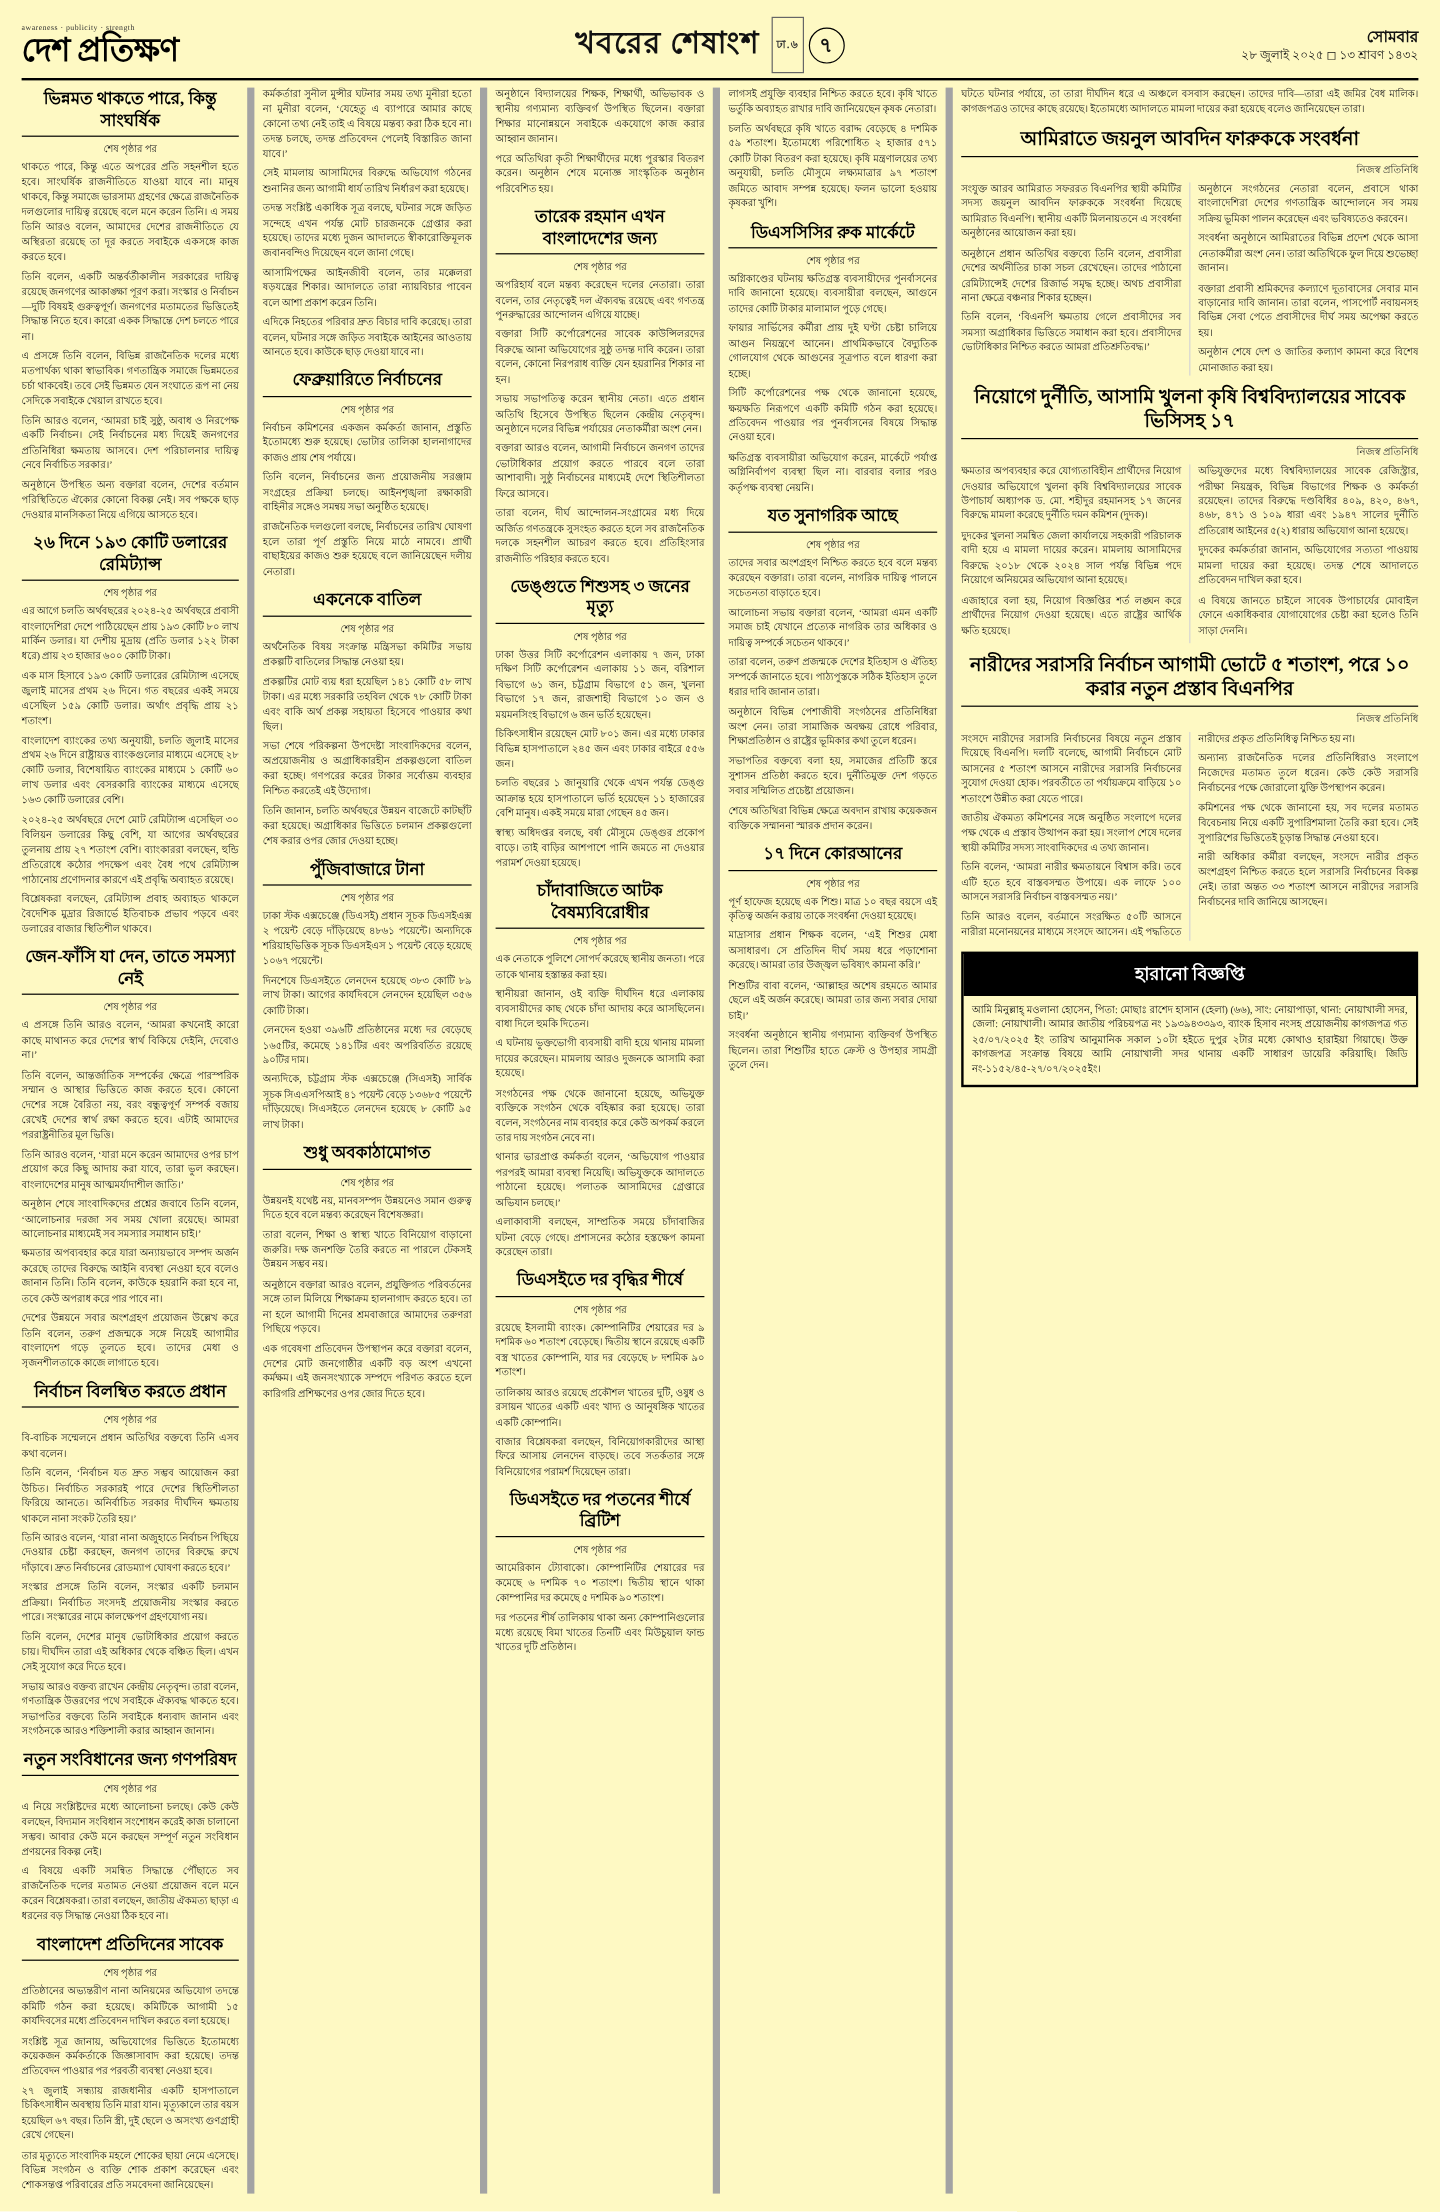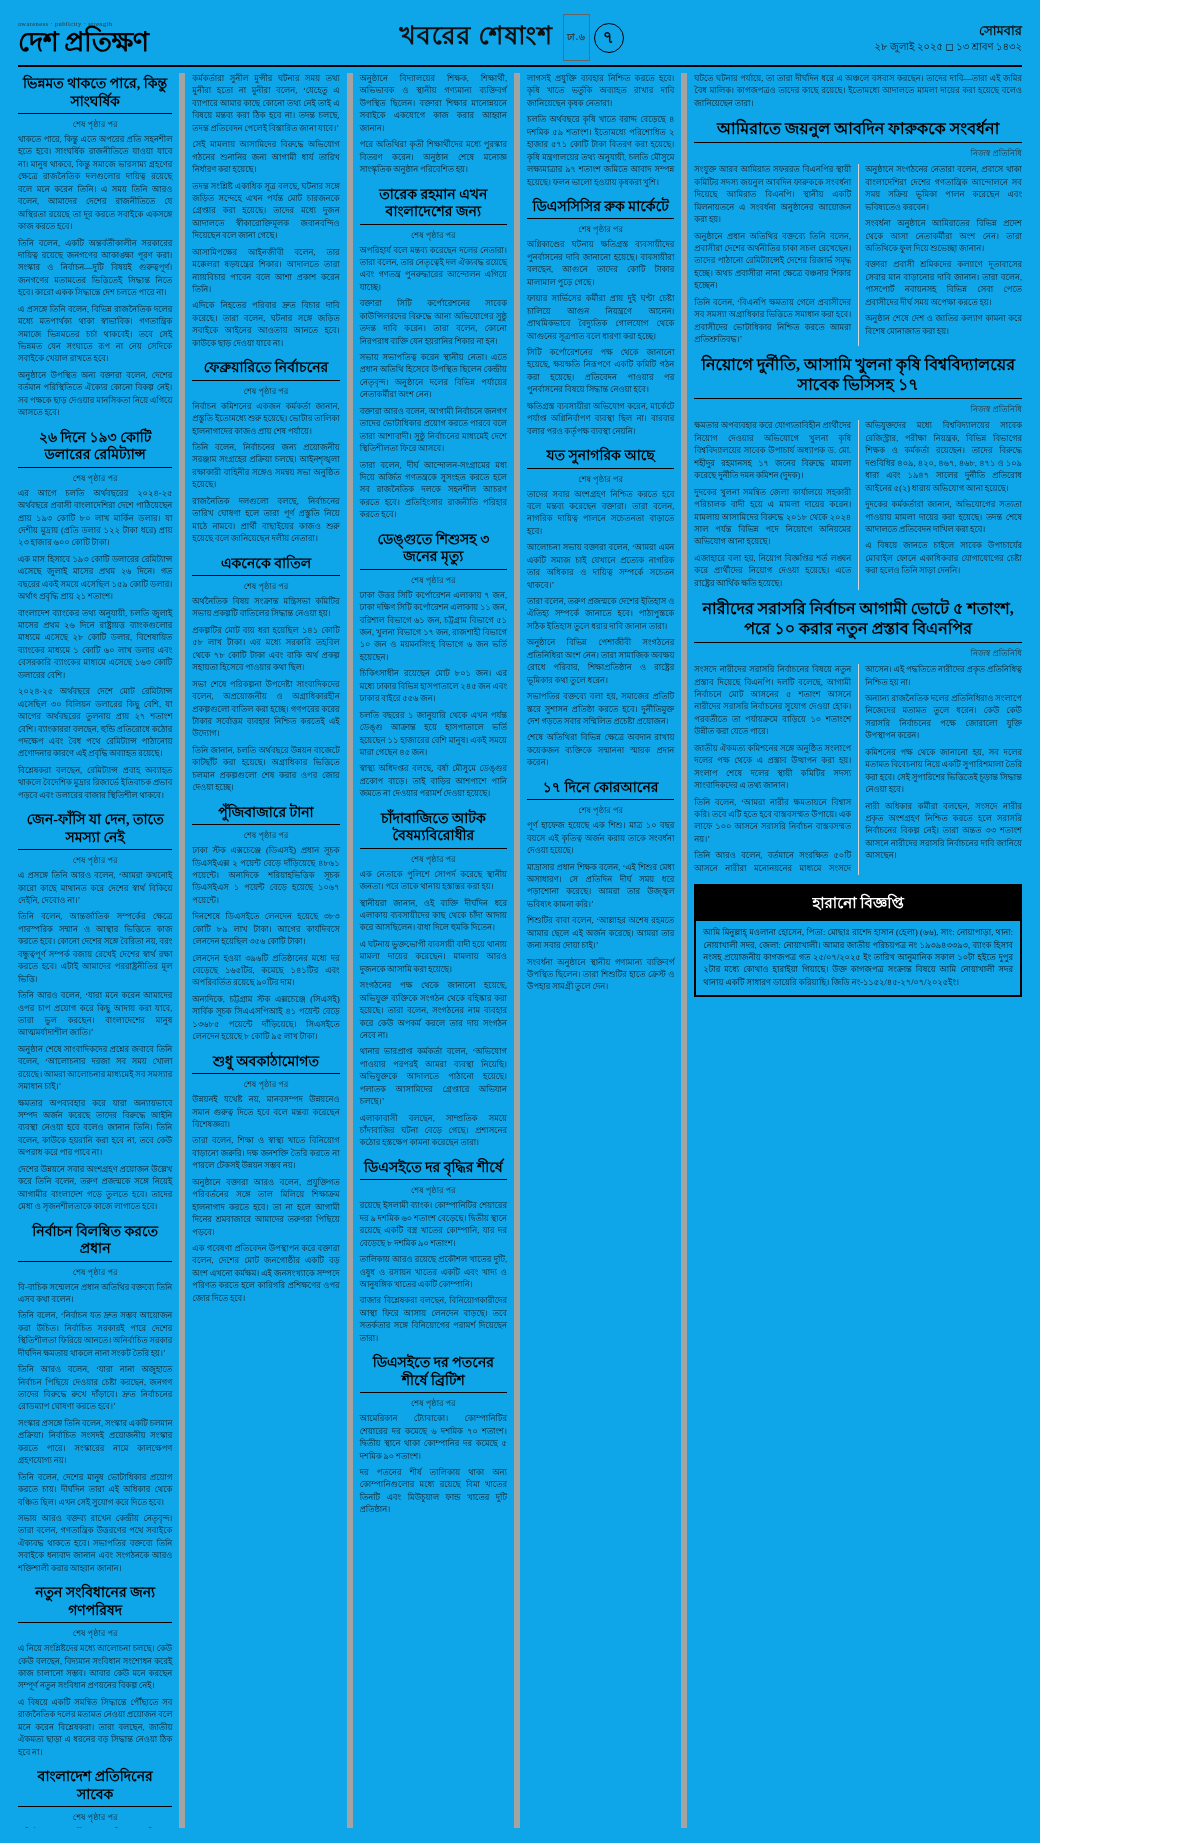--- a/index.html
+++ b/index.html
@@ -9,24 +9,24 @@
     background: #ffffff;
   }
   body {
     width: 1200px;
     height: 1843px;
     font-family: "Liberation Serif", serif;
     color: #111;
     position: relative;
   }
   .page {
-    width: 1040px;
+    width: 1200px;
     height: 1843px;
     padding: 14px 18px 10px 18px;
-    background: #0ea5e9;
+    background: #fef9c3;
     position: relative;
   }
 
   
   .masthead {
     display: flex;
     align-items: center;
     justify-content: space-between;
     border-bottom: 2px solid #000;
     padding-bottom: 4px;
@@ -183,20 +183,21 @@
 
     <div class="col">
 
       <div class="article">
         <div class="headline h-md">ভিন্নমত থাকতে পারে, কিন্তু সাংঘর্ষিক</div>
         <hr class="hr-thin">
         <div class="cont">শেষ পৃষ্ঠার পর</div>
         <p class="body">থাকতে পারে, কিন্তু এতে অপরের প্রতি সহনশীল হতে হবে। সাংঘর্ষিক রাজনীতিতে যাওয়া যাবে না। মানুষ থাকবে, কিন্তু সমাজে ভারসাম্য গ্রহণের ক্ষেত্রে রাজনৈতিক দলগুলোর দায়িত্ব রয়েছে বলে মনে করেন তিনি। এ সময় তিনি আরও বলেন, আমাদের দেশের রাজনীতিতে যে অস্থিরতা রয়েছে তা দূর করতে সবাইকে একসঙ্গে কাজ করতে হবে।</p>
         <p class="body">তিনি বলেন, একটি অন্তর্বর্তীকালীন সরকারের দায়িত্ব রয়েছে জনগণের আকাঙ্ক্ষা পূরণ করা। সংস্কার ও নির্বাচন—দুটি বিষয়ই গুরুত্বপূর্ণ। জনগণের মতামতের ভিত্তিতেই সিদ্ধান্ত নিতে হবে। কারো একক সিদ্ধান্তে দেশ চলতে পারে না।</p>
         <p class="body">এ প্রসঙ্গে তিনি বলেন, বিভিন্ন রাজনৈতিক দলের মধ্যে মতপার্থক্য থাকা স্বাভাবিক। গণতান্ত্রিক সমাজে ভিন্নমতের চর্চা থাকবেই। তবে সেই ভিন্নমত যেন সংঘাতে রূপ না নেয় সেদিকে সবাইকে খেয়াল রাখতে হবে।</p>
+        <p class="body">তিনি আরও বলেন, ‘আমরা চাই সুষ্ঠু, অবাধ ও নিরপেক্ষ একটি নির্বাচন। সেই নির্বাচনের মধ্য দিয়েই জনগণের প্রতিনিধিরা ক্ষমতায় আসবে। দেশ পরিচালনার দায়িত্ব নেবে নির্বাচিত সরকার।’</p>
         <p class="body">অনুষ্ঠানে উপস্থিত অন্য বক্তারা বলেন, দেশের বর্তমান পরিস্থিতিতে ঐক্যের কোনো বিকল্প নেই। সব পক্ষকে ছাড় দেওয়ার মানসিকতা নিয়ে এগিয়ে আসতে হবে।</p>
       </div>
 
       <div class="article">
         <div class="headline h-md">২৬ দিনে ১৯৩ কোটি ডলারের রেমিট্যান্স</div>
         <hr class="hr-thin">
         <div class="cont">শেষ পৃষ্ঠার পর</div>
         <p class="body">এর আগে চলতি অর্থবছরের ২০২৪-২৫ অর্থবছরে প্রবাসী বাংলাদেশিরা দেশে পাঠিয়েছেন প্রায় ১৯৩ কোটি ৮০ লাখ মার্কিন ডলার। যা দেশীয় মুদ্রায় (প্রতি ডলার ১২২ টাকা ধরে) প্রায় ২৩ হাজার ৬০০ কোটি টাকা।</p>
         <p class="body">এক মাস হিসাবে ১৯৩ কোটি ডলারের রেমিট্যান্স এসেছে জুলাই মাসের প্রথম ২৬ দিনে। গত বছরের একই সময়ে এসেছিল ১৫৯ কোটি ডলার। অর্থাৎ প্রবৃদ্ধি প্রায় ২১ শতাংশ।</p>
         <p class="body">বাংলাদেশ ব্যাংকের তথ্য অনুযায়ী, চলতি জুলাই মাসের প্রথম ২৬ দিনে রাষ্ট্রায়ত্ত ব্যাংকগুলোর মাধ্যমে এসেছে ২৮ কোটি ডলার, বিশেষায়িত ব্যাংকের মাধ্যমে ১ কোটি ৬০ লাখ ডলার এবং বেসরকারি ব্যাংকের মাধ্যমে এসেছে ১৬৩ কোটি ডলারের বেশি।</p>

